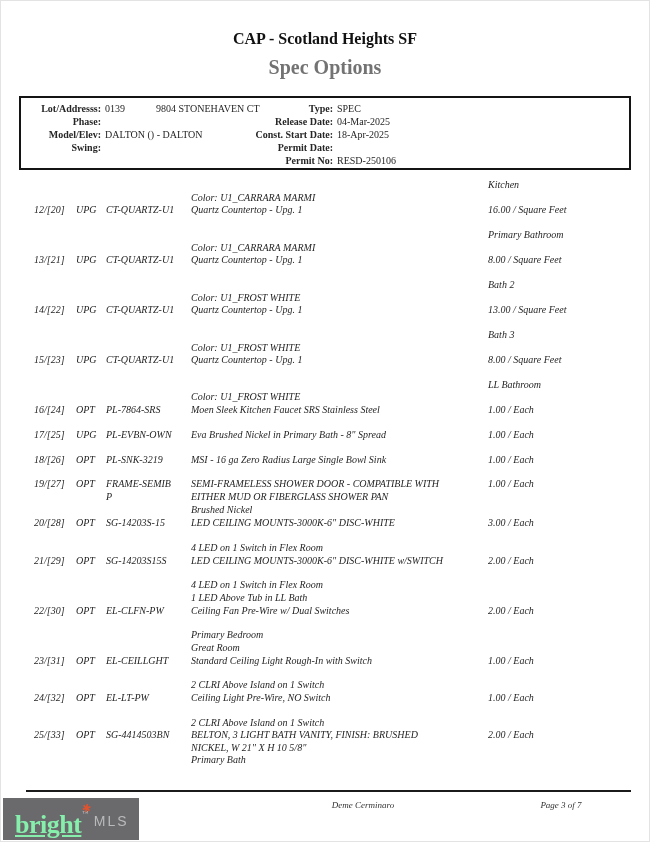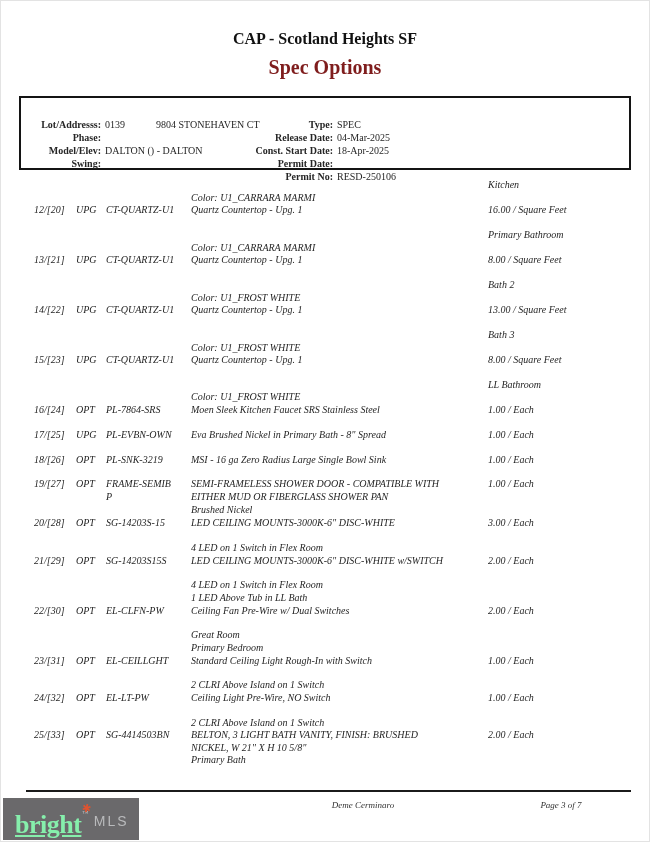--- a/index.html
+++ b/index.html
@@ -7,28 +7,28 @@
     position:relative; width:650px; height:842px; background:#ffffff;
     font-family:"Liberation Serif", serif; color:#262626; overflow:hidden;
     border:1px solid #e3e3e3; box-sizing:border-box;
   }
   .doc-title {
     position:absolute; top:29px; left:0; width:100%;
     text-align:center; font-size:16px; font-weight:bold; color:#111;
   }
   .doc-subtitle {
     position:absolute; top:55px; left:0; width:100%;
-    text-align:center; font-size:20px; font-weight:bold; color:#7f1d1d;
+    text-align:center; font-size:20px; font-weight:bold; color:#737373;
   }
   
   .info-box {
     position:absolute; left:18px; top:95px; width:612px; height:74px;
     border:2px solid #141414; box-sizing:border-box; font-size:10px;
   }
-  .info-col { position:absolute; top:20px; }
+  .info-col { position:absolute; top:4px; }
   .info-col.left { left:0px; }
   .info-col.right { left:190px; }
   .info-row { display:flex; line-height:13px; }
   .info-label { font-weight:bold; text-align:right; white-space:pre; }
   .left .info-label { width:80px; }
   .right .info-label { width:122px; }
   .info-value { margin-left:4px; white-space:pre; }
   .info-value.bold { font-weight:normal; }
   .info-value .v1 { display:inline-block; width:51px; }
   
@@ -308,28 +308,28 @@
           <span class="c-code">EL-CLFN-PW</span>
           <span class="c-desc">Ceiling Fan Pre-Wire w/ Dual Switches</span>
           <span class="c-qty">2.00 / Each</span>
         </div>
       </div>
       <div class="trow">
         <div class="tline">
           <span class="c-seq"></span>
           <span class="c-type"></span>
           <span class="c-code"></span>
+          <span class="c-desc">Primary Bedroom</span>
+          <span class="c-qty"></span>
+        </div>
+        <div class="tline">
+          <span class="c-seq"></span>
+          <span class="c-type"></span>
+          <span class="c-code"></span>
           <span class="c-desc">Great Room</span>
-          <span class="c-qty"></span>
-        </div>
-        <div class="tline">
-          <span class="c-seq"></span>
-          <span class="c-type"></span>
-          <span class="c-code"></span>
-          <span class="c-desc">Primary Bedroom</span>
           <span class="c-qty"></span>
         </div>
         <div class="tline">
           <span class="c-seq">23/[31]</span>
           <span class="c-type">OPT</span>
           <span class="c-code">EL-CEILLGHT</span>
           <span class="c-desc">Standard Ceiling Light Rough-In with Switch</span>
           <span class="c-qty">1.00 / Each</span>
         </div>
       </div>

